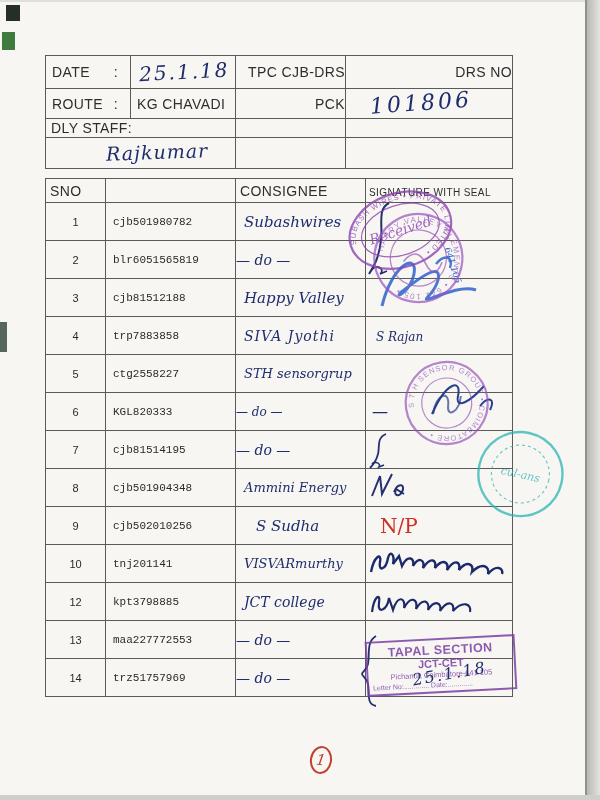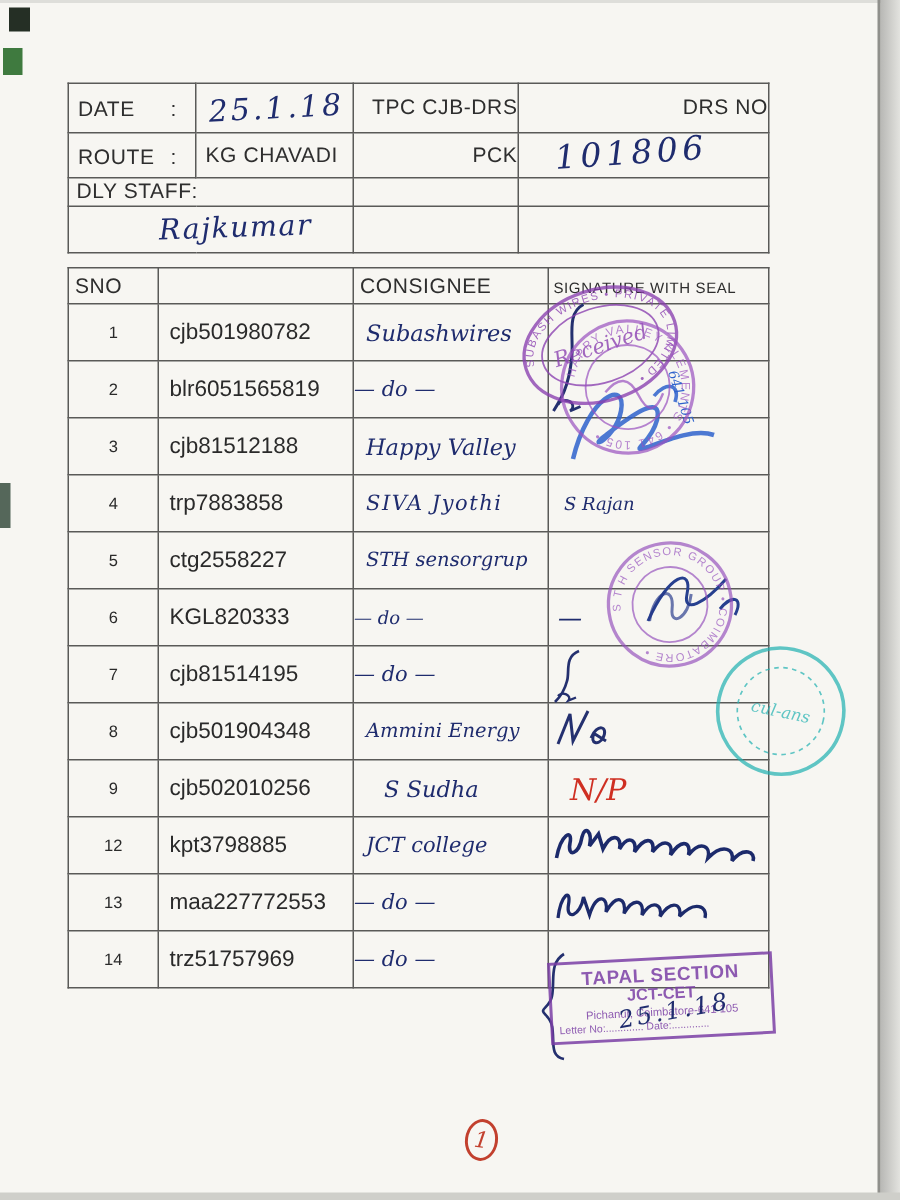--- a/index.html
+++ b/index.html
@@ -11,38 +11,38 @@
     background:linear-gradient(to right,#b8b8b5,#e3e3df);border-left:2px solid #90908c}
   .edge-bottom{position:absolute;left:0;bottom:0;width:100%;height:5px;background:#cfcfca}
   .edge-top{position:absolute;left:0;top:0;width:100%;height:2px;background:#dededa}
 
   table{position:absolute;border-collapse:collapse;table-layout:fixed}
   td{border:1px solid #5a5a58;padding:0;vertical-align:middle;overflow:visible;position:relative}
   .lbl{font-size:14px;color:#2e2e2e;letter-spacing:.4px}
   .c{text-align:right}
   .lblrow{display:flex;justify-content:space-between;align-items:center;padding:0 12px 0 6px}
   .hw{font-family:"DejaVu Serif",serif;font-style:italic;color:#1f2c6e}
-  .cn{font-size:15px;color:#2a2a2a;padding-left:7px;font-family:Liberation Sans, sans-serif}
+  .cn{font-size:11px;color:#2a2a2a;padding-left:7px;font-family:Liberation Mono, monospace}
   .sno{font-size:11px;color:#2a2a2a;text-align:center}
   .consignee{font-size:14px;padding-left:8px;display:block;white-space:nowrap}
   .do{ padding-left:0;font-size:14px }
   .overlay{position:absolute;pointer-events:none}
   .stamp{position:absolute;opacity:.78}
   .stamp svg{overflow:visible}
   .tapal{position:absolute;left:366px;top:638px;width:150px;border:2px solid #7b3fa6;
     color:#7b3fa6;padding:3px 4px;transform:rotate(-3deg);opacity:.85;text-align:center;
     background:rgba(255,255,255,0)}
   .tapal .t1{font-size:12.5px;font-weight:bold;letter-spacing:.5px}
   .tapal .t2{font-size:11px;font-weight:bold}
   .tapal .t3{font-size:7.5px;margin-top:1px}
   .tapal .t4{font-size:7px;margin-top:2px;text-align:left}
   .pagenum{position:absolute;left:310px;top:746px;width:22px;height:28px;border:2px solid #c2402e;
     border-radius:50%;transform:rotate(8deg);display:flex;align-items:center;justify-content:center;
     color:#c2402e;font-size:15px;font-family:"DejaVu Serif",serif;font-style:italic}
-  .np{color:#cf2f22;font-size:20px;padding-left:14px;font-family:"DejaVu Serif",serif;font-style:italic}
+  .np{color:#cf2f22;font-size:20px;padding-left:14px;font-family:"DejaVu Serif",serif;}
   .note{position:absolute;font-family:"DejaVu Serif",serif;font-style:italic;color:#1f2c6e}
 </style>
 </head>
 <body>
 
 <div class="page">
 
   <div class="artifact" style="left:6px;top:5px;width:14px;height:16px;background:#252f25"></div>
   <div class="artifact" style="left:2px;top:32px;width:13px;height:18px;background:#3f7a3f"></div>
   <div class="artifact" style="left:0;top:322px;width:7px;height:30px;background:#55675a"></div>
@@ -180,20 +180,28 @@
     </tr>
     <tr style="height:38px">
       <td class="sno">9</td>
       <td class="cn">cjb502010256</td>
       <td>
             <span class="hw consignee" style="font-size:15px;padding-left:20px">S Sudha</span>
           </td>
       <td><span class="np">N/P</span></td>
     </tr>
     <tr style="height:38px">
+      <td class="sno">10</td>
+      <td class="cn">tnj201141</td>
+      <td>
+            <span class="hw consignee" style="font-size:13px">VISVARmurthy</span>
+          </td>
+      <td></td>
+    </tr>
+    <tr style="height:38px">
       <td class="sno">12</td>
       <td class="cn">kpt3798885</td>
       <td>
             <span class="hw consignee" style="font-size:14px">JCT college</span>
           </td>
       <td></td>
     </tr>
     <tr style="height:38px">
       <td class="sno">13</td>
       <td class="cn">maa227772553</td>

